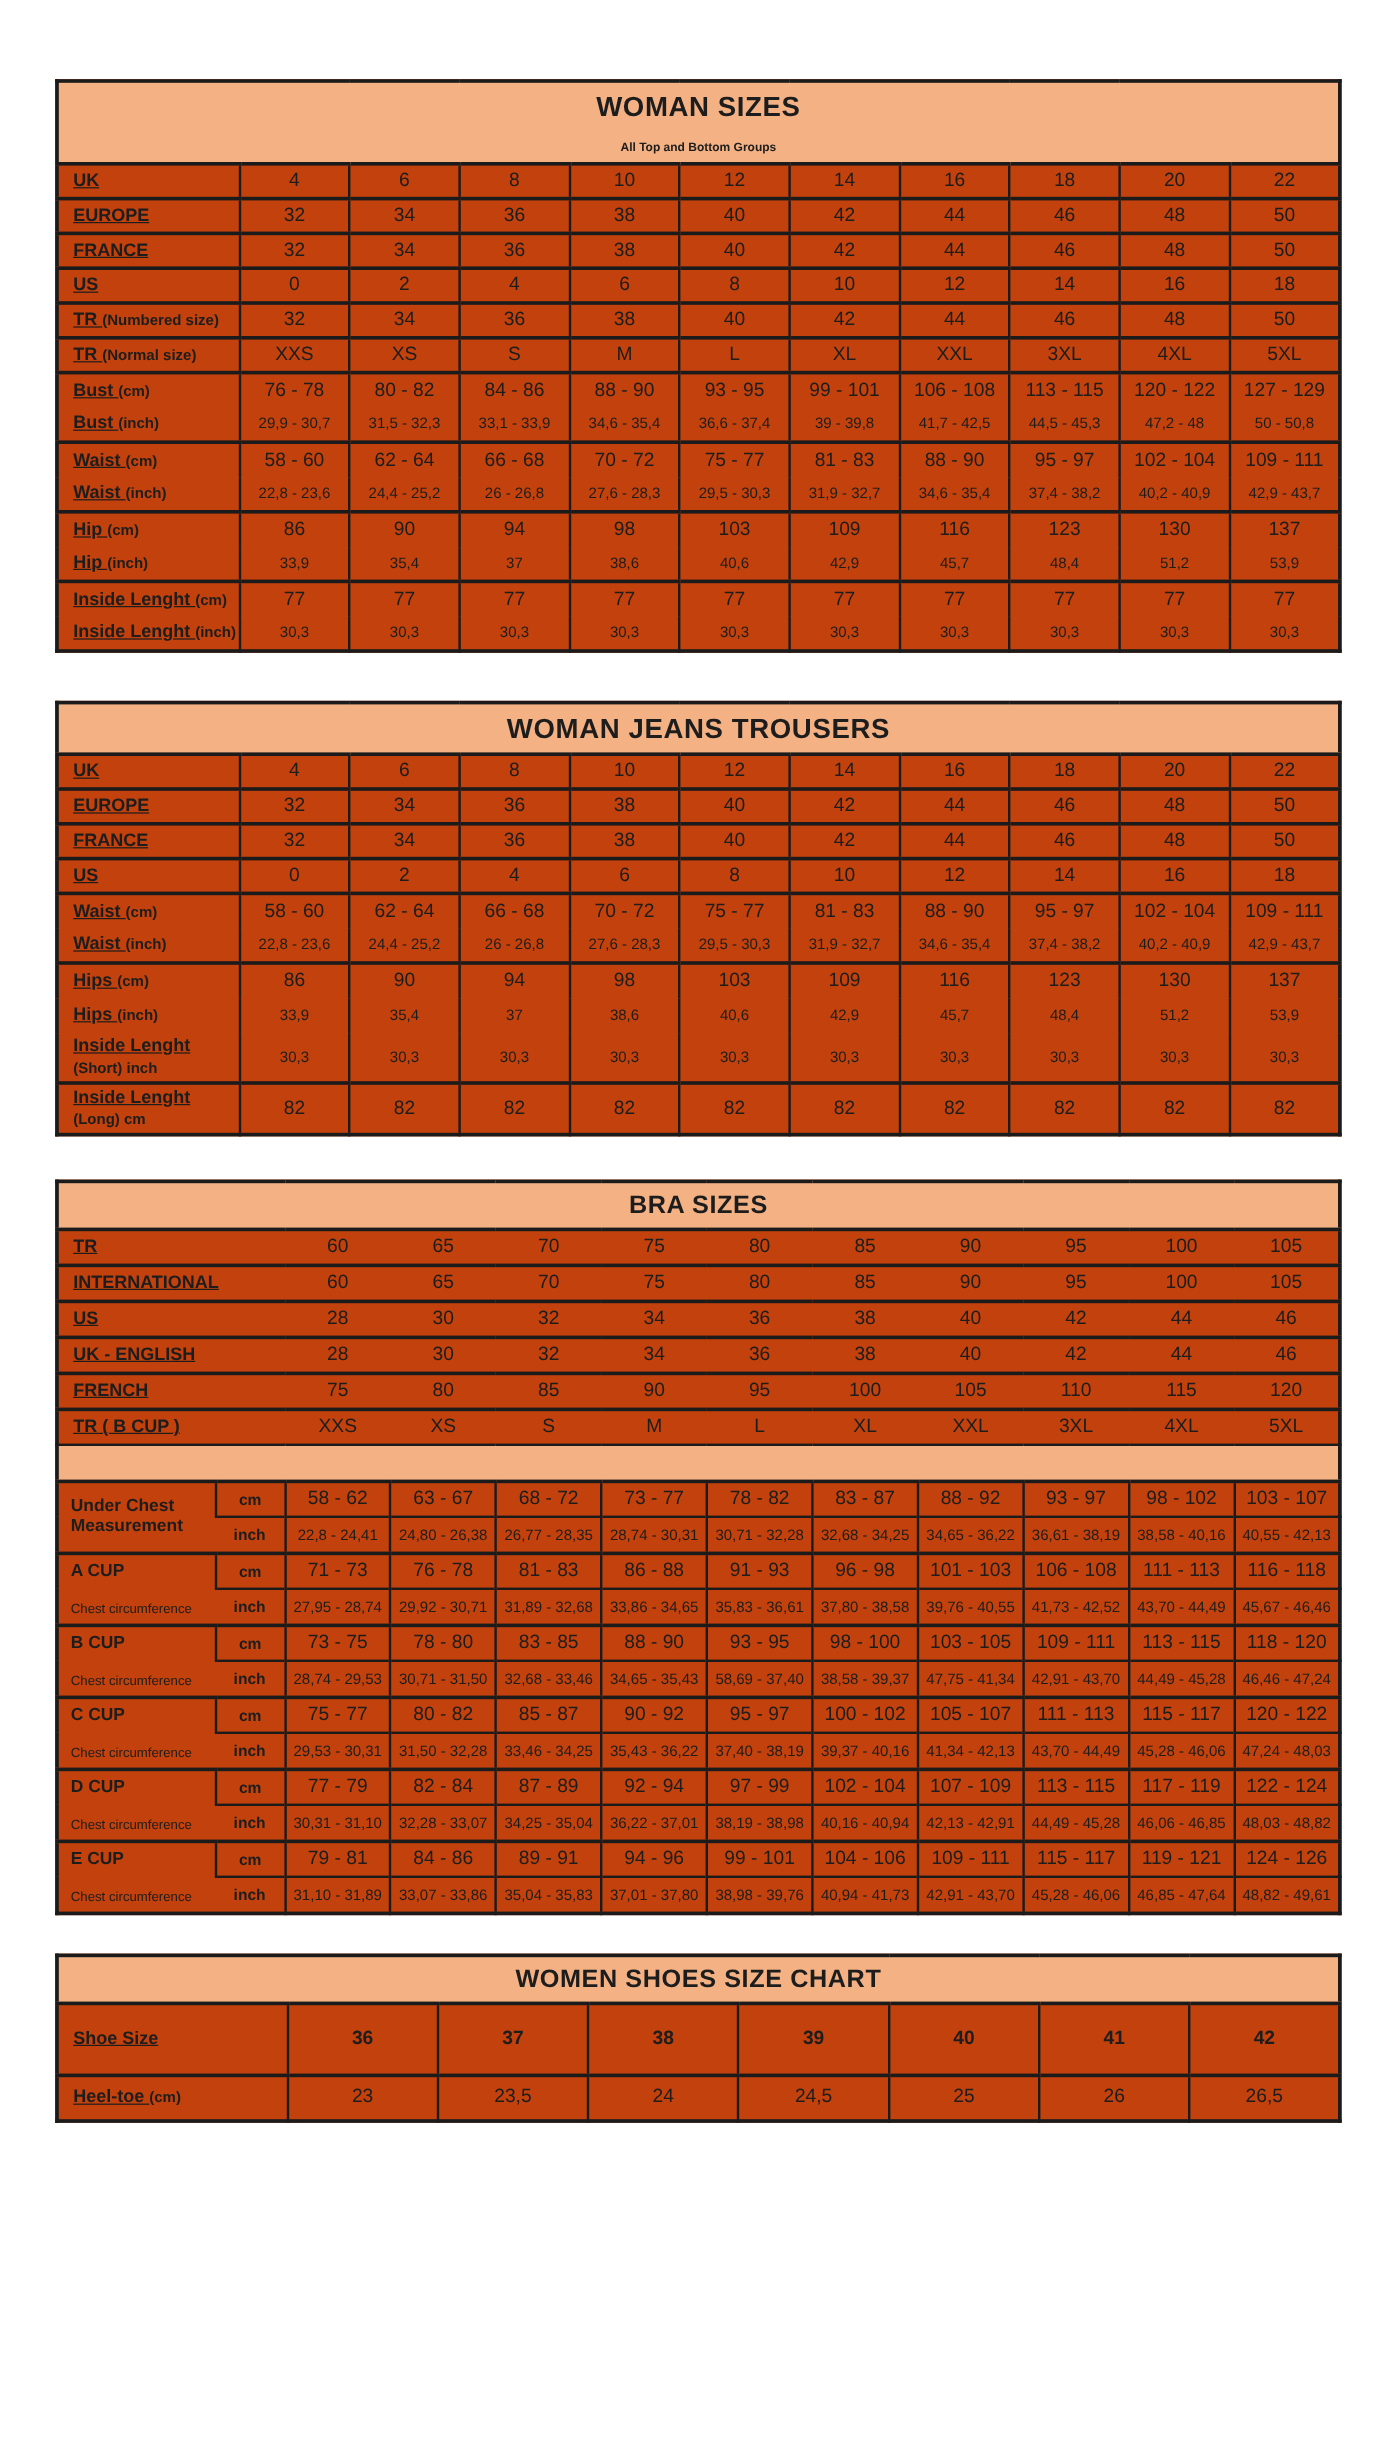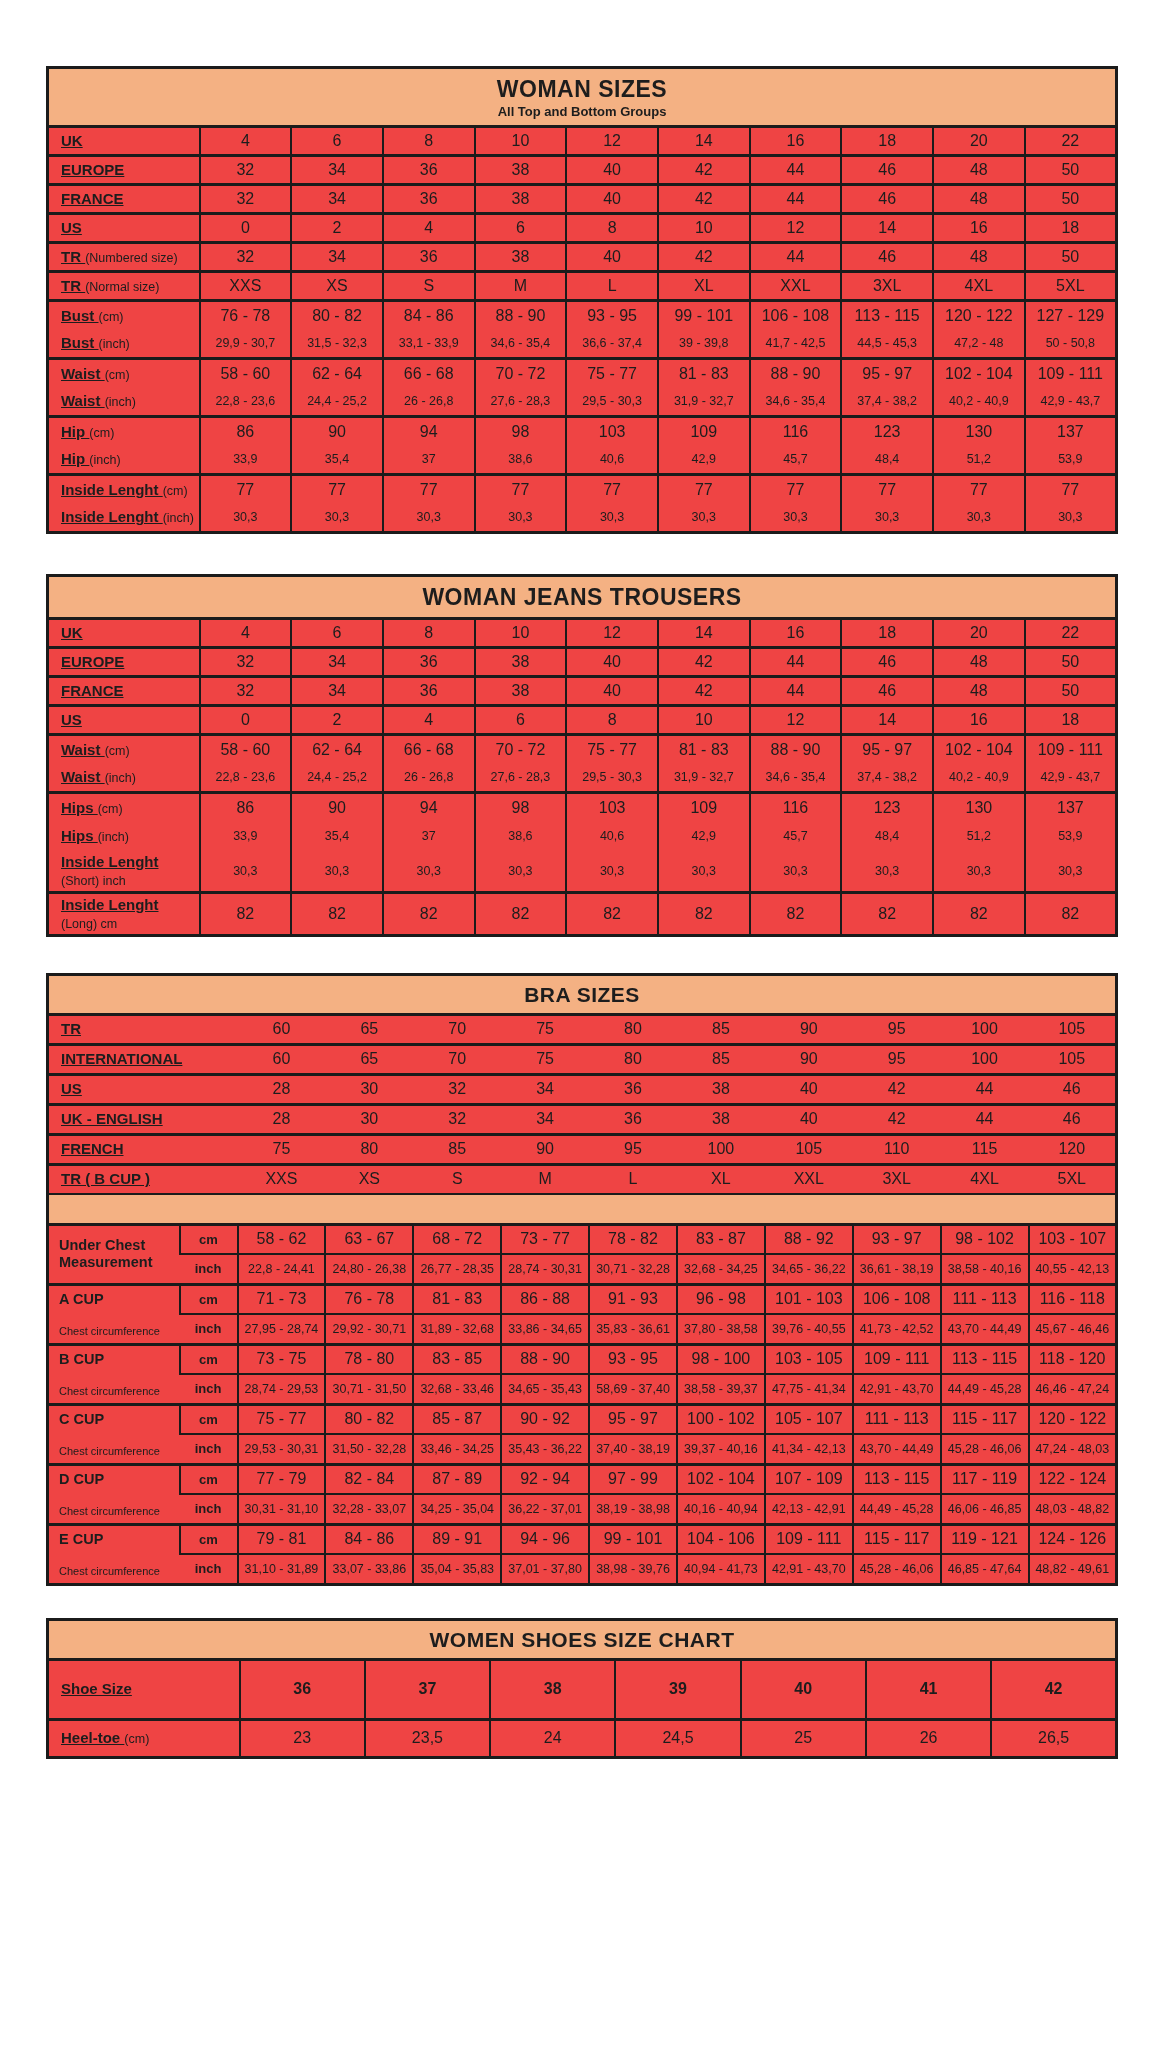--- a/index.html
+++ b/index.html
@@ -6,41 +6,41 @@
   * { box-sizing:border-box; }
   html,body { margin:0; padding:0; }
   body {
     width:1164px; height:2048px; background:#ffffff; overflow:hidden;
     font-family:"Liberation Sans", sans-serif; color:var(--ink);
   }
   .page { padding:66px 46px 0 46px; }
 
   table.size-table {
     width:100%; border-collapse:collapse; table-layout:fixed;
-    border:3px solid var(--line); background:#ef4444;
+    border:3px solid var(--line); background:#c2410c;
   }
   th.band {
     background:var(--accent); text-align:center; padding:7px 0 6px 0;
     border-bottom:0;
   }
   .t1 { font-size:23px; font-weight:bold; letter-spacing:0.5px; }
-  .t2 { font-size:13px; font-weight:bold; margin-top:1px; }
+  .t2 { font-size:10px; font-weight:bold; margin-top:15px; }
   .t2:empty { display:none; }
   .t1.mid { font-size:21px; }
 
   td { border-left:2px solid var(--line); border-top:2px solid var(--line);
        text-align:center; vertical-align:middle; padding:2px 1px; height:29px; }
   td:first-child { border-left:none; }
   tr.g-start td { border-top:3px solid var(--line); }
   tr.g-inner td { border-top:none; }
   tr.g-thin  td { border-top:2px solid var(--line); }
 
   td.lbl { text-align:left; padding-left:12px; }
   .lm { font-weight:bold; font-size:15px;text-decoration:underline; }
-  .lp { font-weight:normal; font-size:12.5px; }
+  .lp { font-weight:bold; font-size:12.5px; }
   td.val { font-size:16px; }
   td.val.sm { font-size:12.5px; }
 
   
   tr.noV td { border-left:none; height:32px; }
   tr.sep-row td { background:var(--accent); height:11px; padding:0; border-top:2px solid var(--line); }
   td.cup-lbl { text-align:left; padding-left:10px; }
   .cupm { font-weight:bold; font-size:14.5px; line-height:1.15; }
   .cups { font-weight:normal; font-size:11px; margin-top:18px; }
   .cups:empty { display:none; }

